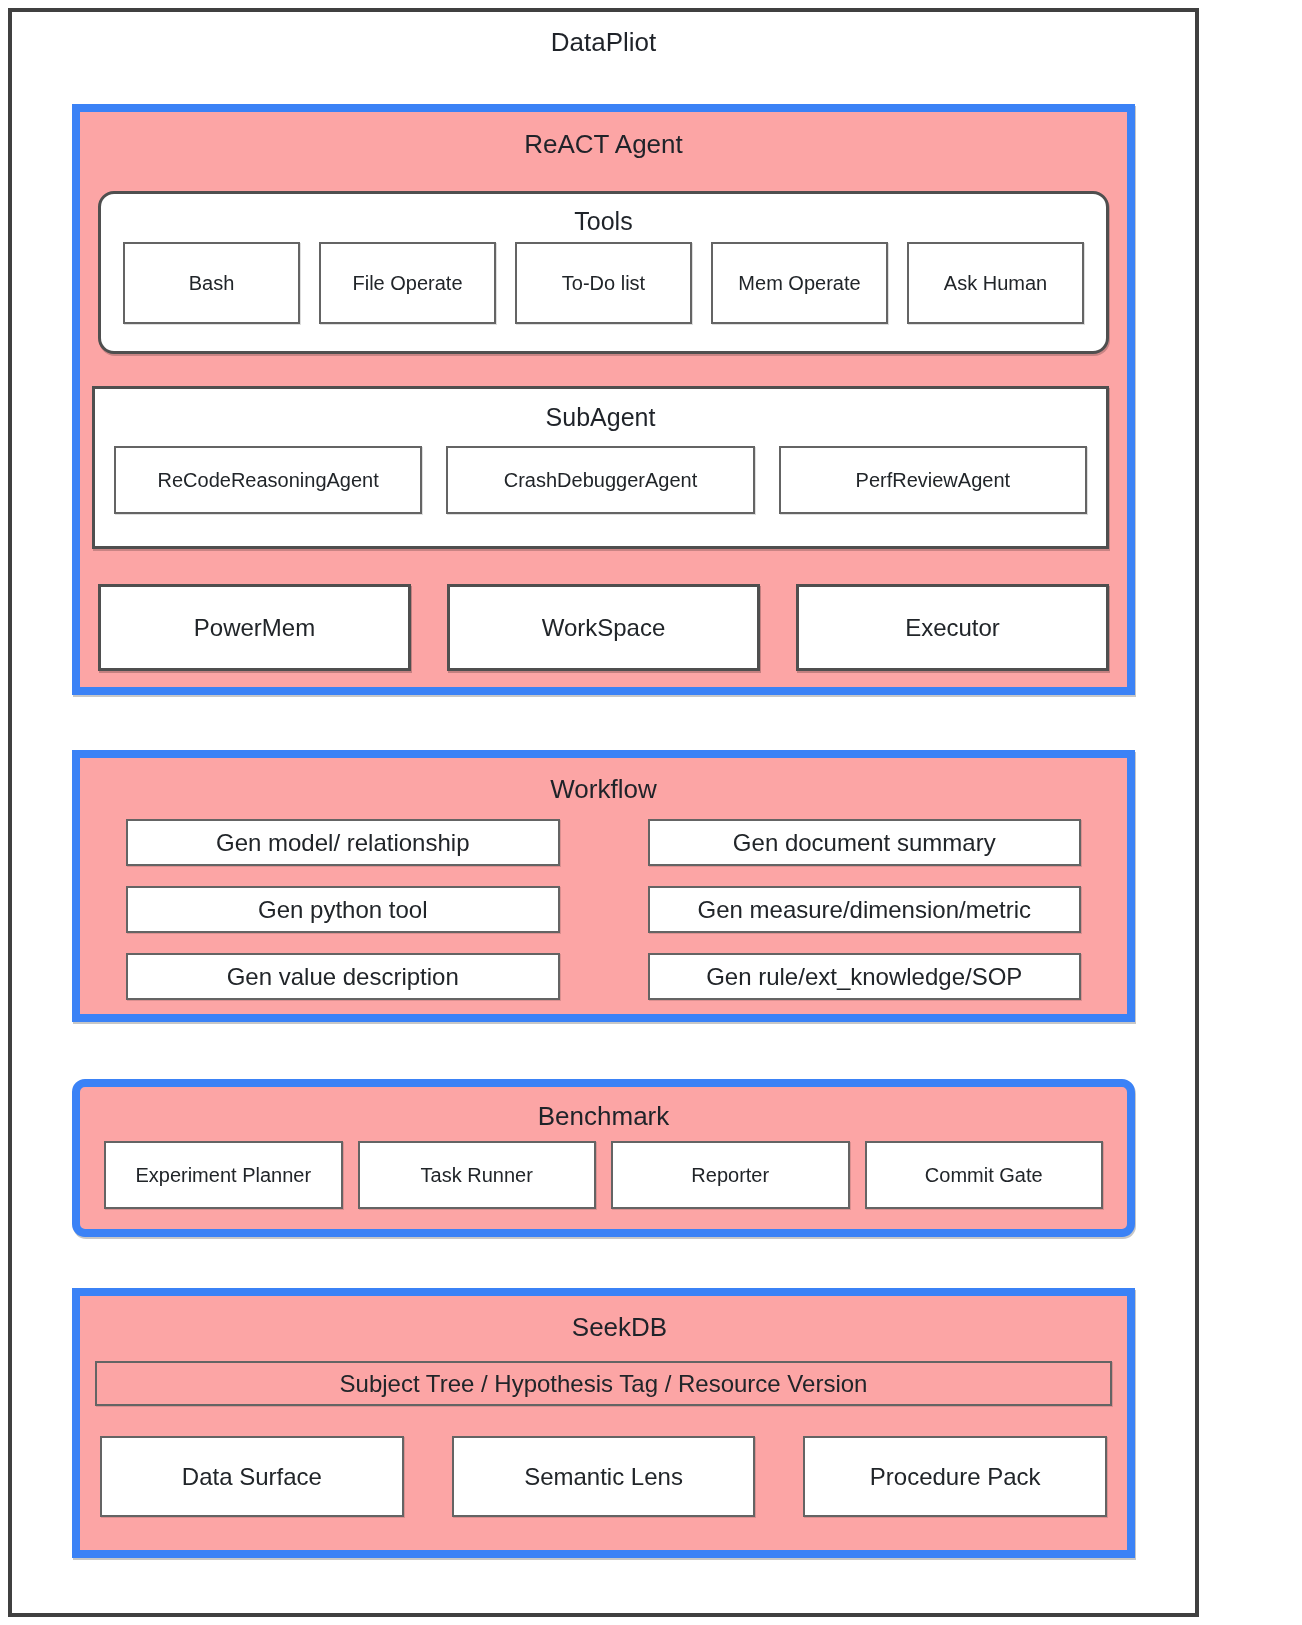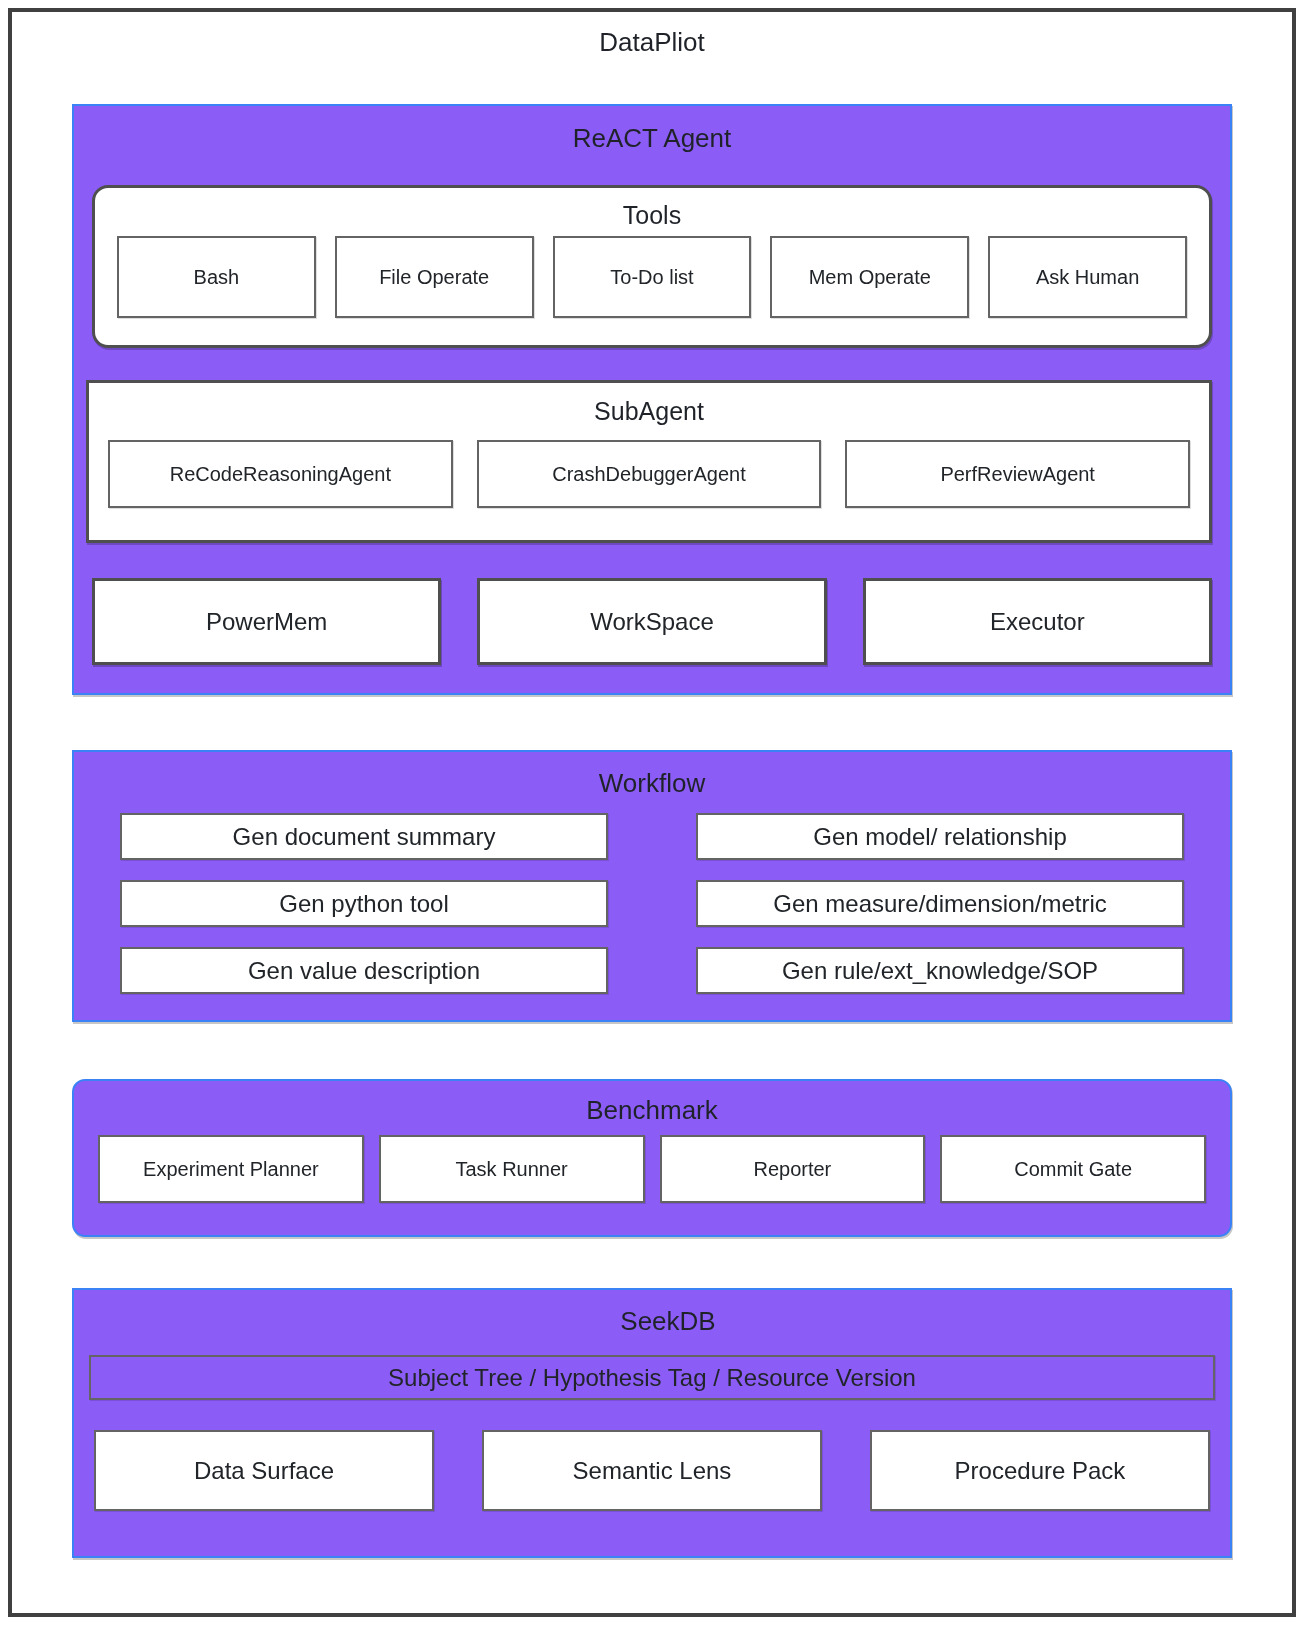--- a/index.html
+++ b/index.html
@@ -13,40 +13,40 @@
     position: relative;
     font-family: "Liberation Sans", sans-serif;
     color: #212529;
     -webkit-font-smoothing: antialiased;
   }
   * { box-sizing: border-box; }
 
   .outer-frame {
     position: absolute;
     left: 8px; top: 8px;
-    width: 1288px; height: 1609px;
+    width: 1191px; height: 1609px;
     border: 4px solid #404040;
     background: #ffffff;
   }
 
   .app-title {
     height: 92px;
     padding-top: 15px;
     text-align: center;
     font-size: 26px;
     line-height: 1.2;
     color: #1f2329;
   }
 
   
   .section {
-    border: 2px solid #3b82f6;
+    border: 8px solid #3b82f6;
     box-shadow: 1px 2px 0 rgba(0,0,0,0.22);
     margin: 0 60px;
-    background: #8b5cf6;
+    background: #fca5a5;
   }
   .section-label {
     text-align: center;
     font-size: 26px;
     color: #1f2329;
   }
 
   
   .react-agent { height: 591px; }
   .react-agent > .section-label { height: 79px; padding-top: 17px; }
@@ -190,22 +190,22 @@
     <div class="components-row">
       <div class="component">PowerMem</div>
       <div class="component">WorkSpace</div>
       <div class="component">Executor</div>
     </div>
   </div>
 
   <div class="section workflow">
     <div class="section-label">Workflow</div>
     <div class="workflow-grid">
+      <div class="leaf">Gen model/ relationship</div>
       <div class="leaf">Gen document summary</div>
-      <div class="leaf">Gen model/ relationship</div>
       <div class="leaf">Gen python tool</div>
       <div class="leaf">Gen measure/dimension/metric</div>
       <div class="leaf">Gen value description</div>
       <div class="leaf">Gen rule/ext_knowledge/SOP</div>
     </div>
   </div>
 
   <div class="section benchmark">
     <div class="section-label">Benchmark</div>
     <div class="benchmark-row">

